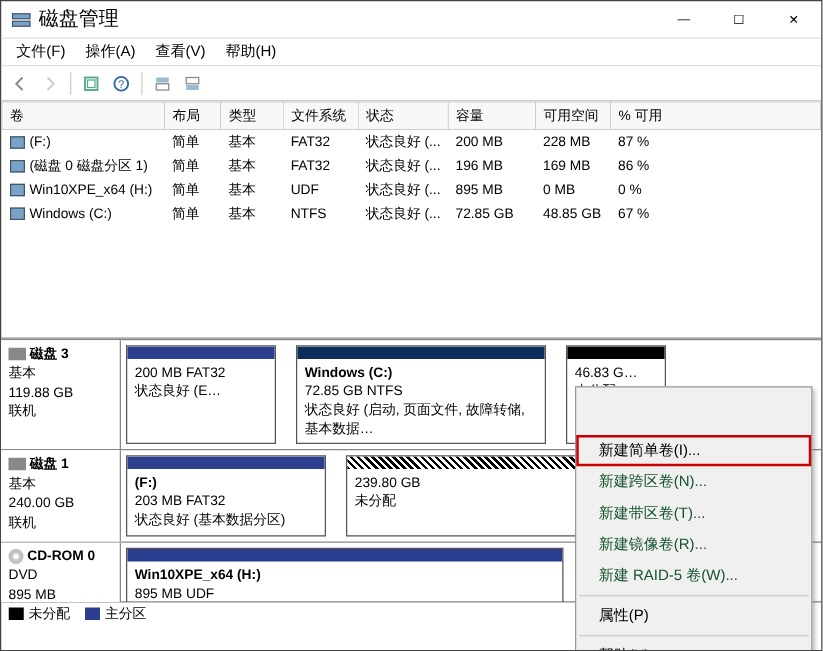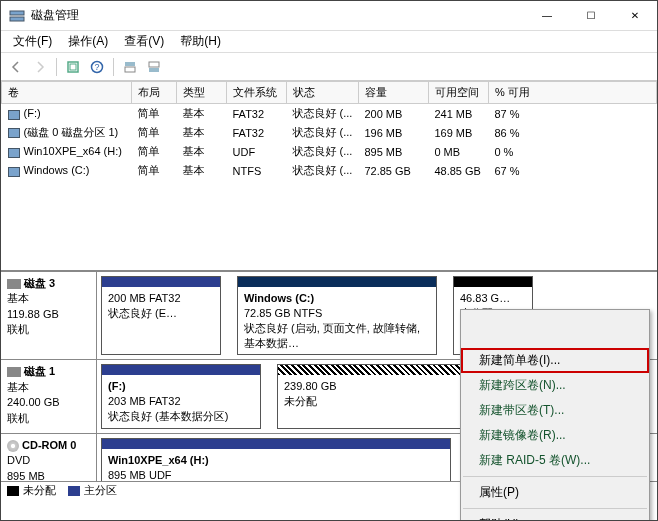--- a/index.html
+++ b/index.html
@@ -1,20 +1,20 @@
 <!DOCTYPE html>
 <html><head>
 <meta charset="utf-8">
 <style>
 * { box-sizing: border-box; margin: 0; padding: 0; font-family: "Microsoft YaHei", "Segoe UI", Tahoma, sans-serif; }
 body { background: #fff; font-size: 11px; color: #000; width: 658px; height: 521px; overflow: hidden; border: 1px solid #444; position: relative; }
 
 .titlebar { height: 30px; display: flex; align-items: center; padding: 0 0 0 8px; border-bottom: 1px solid #ddd; }
 .titlebar .icon { width: 16px; height: 16px; margin-right: 6px; display: inline-block; }
-.titlebar .title { flex: 1; font-size: 12px; }
+.titlebar .title { flex: 1; font-size: 16px; }
 .titlebar .win-btns { display: flex; height: 100%; }
 .titlebar .win-btns div { width: 44px; display: flex; align-items: center; justify-content: center; font-size: 10px; }
 
 .menubar { height: 22px; display: flex; align-items: center; padding: 0 4px; border-bottom: 1px solid #ddd; }
 .menubar span { padding: 3px 8px; font-size: 12px; }
 
 .toolbar { height: 28px; display: flex; align-items: center; padding: 0 4px; border-bottom: 1px solid #ccc; gap: 2px; }
 .toolbar .sep { width: 1px; height: 18px; background: #ccc; margin: 0 3px; }
 .tb-btn { width: 22px; height: 22px; display: flex; align-items: center; justify-content: center; border: 1px solid transparent; }
 
@@ -129,21 +129,21 @@
       </tr>
     </thead>
     <tbody id="vol-body">
         <tr>
           <td><span class="vol-icon"></span>(F:)</td>
           <td>简单</td>
           <td>基本</td>
           <td>FAT32</td>
           <td>状态良好 (...</td>
           <td>200 MB</td>
-          <td>241 MB</td>
+          <td>228 MB</td>
           <td>87 %</td>
         </tr>
         <tr>
           <td><span class="vol-icon"></span>(磁盘 0 磁盘分区 1)</td>
           <td>简单</td>
           <td>基本</td>
           <td>FAT32</td>
           <td>状态良好 (...</td>
           <td>196 MB</td>
           <td>169 MB</td>

